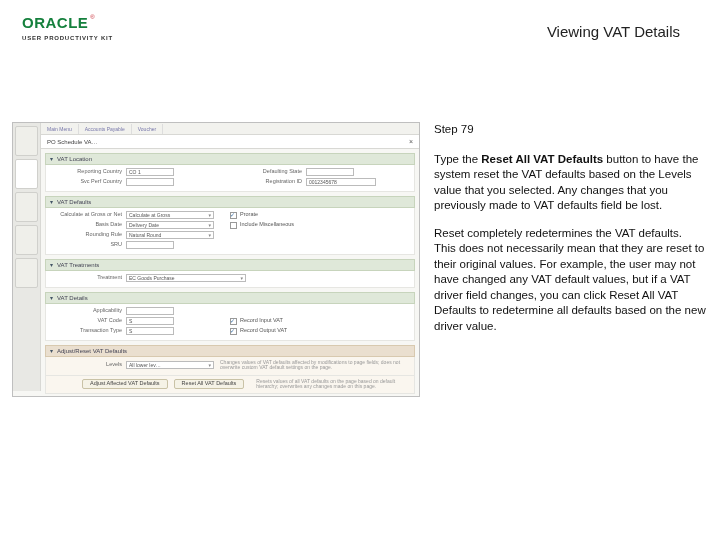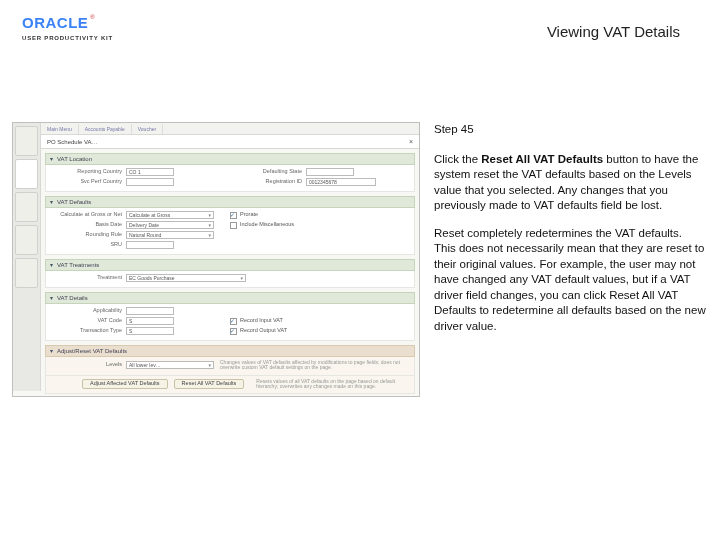--- a/index.html
+++ b/index.html
@@ -2,21 +2,21 @@
 <html><head>
 <meta charset="utf-8">
 <style>
   * { box-sizing: border-box; margin: 0; padding: 0; }
   html, body { width: 720px; height: 540px; background: #fff; font-family: Arial, Helvetica, sans-serif; color: #222; }
   .page { position: relative; width: 720px; height: 540px; }
 
   
   .header { position: relative; height: 52px; border-bottom: 0; }
   .logo-wrap { position: absolute; left: 22px; top: 14px; }
-  .logo-oracle { font: 700 15px/1 Arial; color: #3b82f6; letter-spacing: .5px; }
+  .logo-oracle { font: 700 15px/1 Arial; color: #15803d; letter-spacing: .5px; }
   .logo-tm { font: 400 6px/1 Arial; vertical-align: top; margin-left: 2px; color:#c41f2a;}
   .logo-sub { font: 700 6px/1 Arial; color: #333; letter-spacing: .8px; margin-top: 3px; }
   .page-title { position: absolute; right: 40px; top: 24px; font: 400 15px/1 Arial; color: #222; }
 
   
   .body { display: flex; padding: 0 12px 0 12px; margin-top: 70px; gap: 12px;}
   .left { width: 410px; }
   .right { width: 272px; font: 400 11.5px/1.35 Arial; color: #111; }
 
   .right .step { margin-bottom: 14px; }
@@ -205,21 +205,21 @@
             <span class="btn">Adjust Affected VAT Defaults</span>
             <span class="btn">Reset All VAT Defaults</span>
             <span class="hint">Resets values of all VAT defaults on the page based on default hierarchy; overwrites any changes made on this page.</span>
           </div>
 
         </div>
       </div>
     </div>
 
     <div class="right">
-      <p class="step">Step 45</p>
+      <p class="step">Step 79</p>
       <p>
-        <span>Click the </span><b>Reset All VAT Defaults</b><span> button to have the system reset the VAT defaults based on the Levels value that you selected. Any changes that you previously made to VAT defaults field be lost.</span>
+        <span>Type the </span><b>Reset All VAT Defaults</b><span> button to have the system reset the VAT defaults based on the Levels value that you selected. Any changes that you previously made to VAT defaults field be lost.</span>
       </p>
       <p>Reset completely redetermines the VAT defaults. This does not necessarily mean that they are reset to their original values. For example, the user may not have changed any VAT default values, but if a VAT driver field changes, you can click Reset All VAT Defaults to redetermine all defaults based on the new driver value.</p>
     </div>
   </div>
 
 </div>
 
 </body></html>

